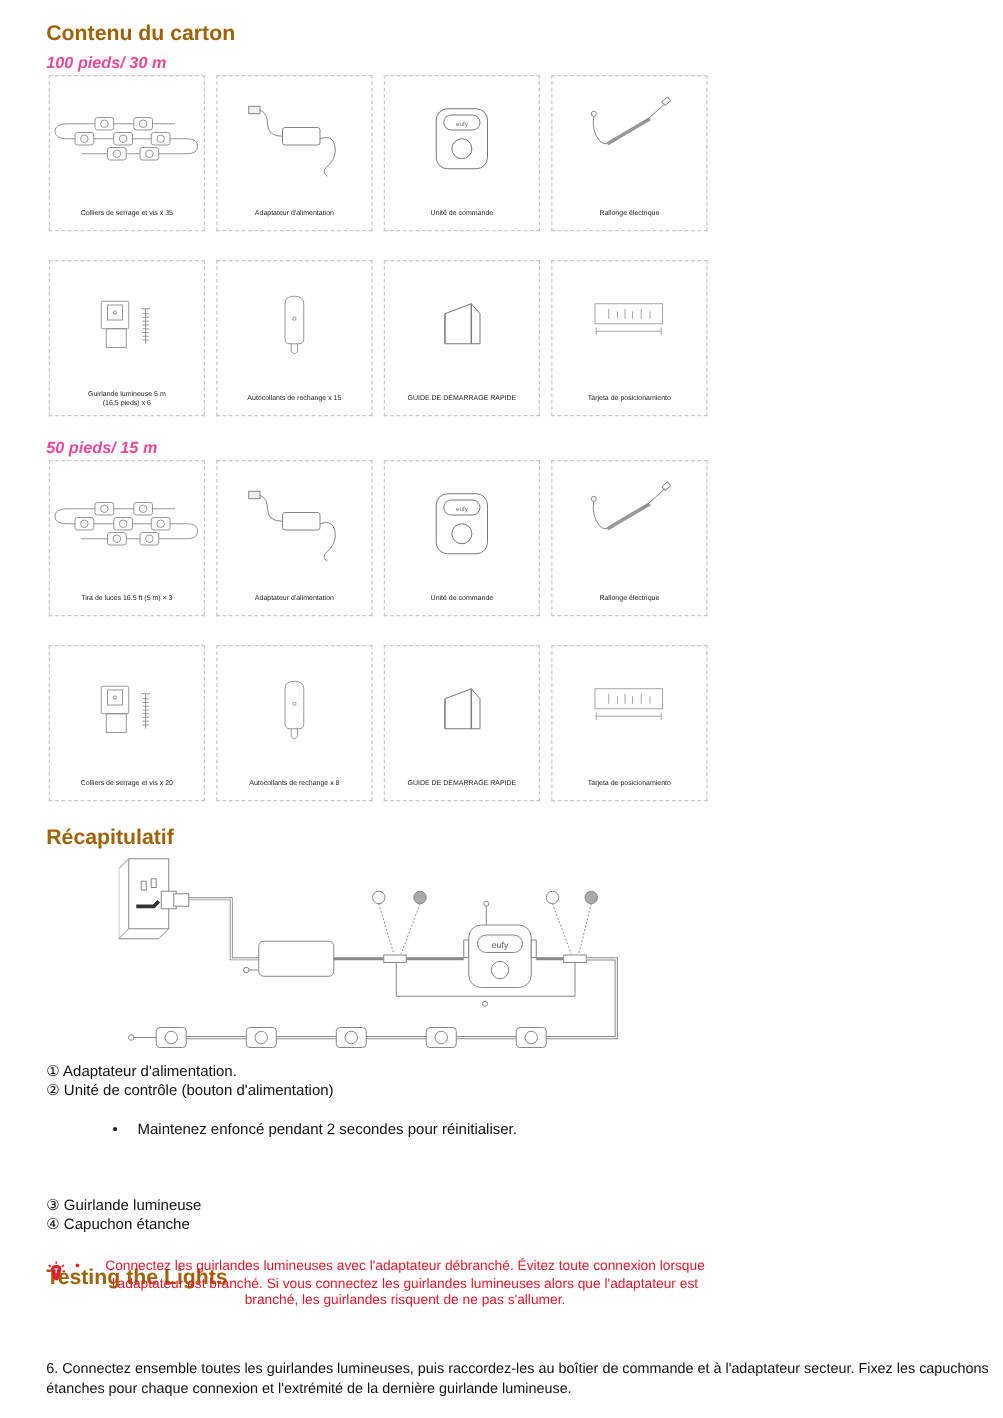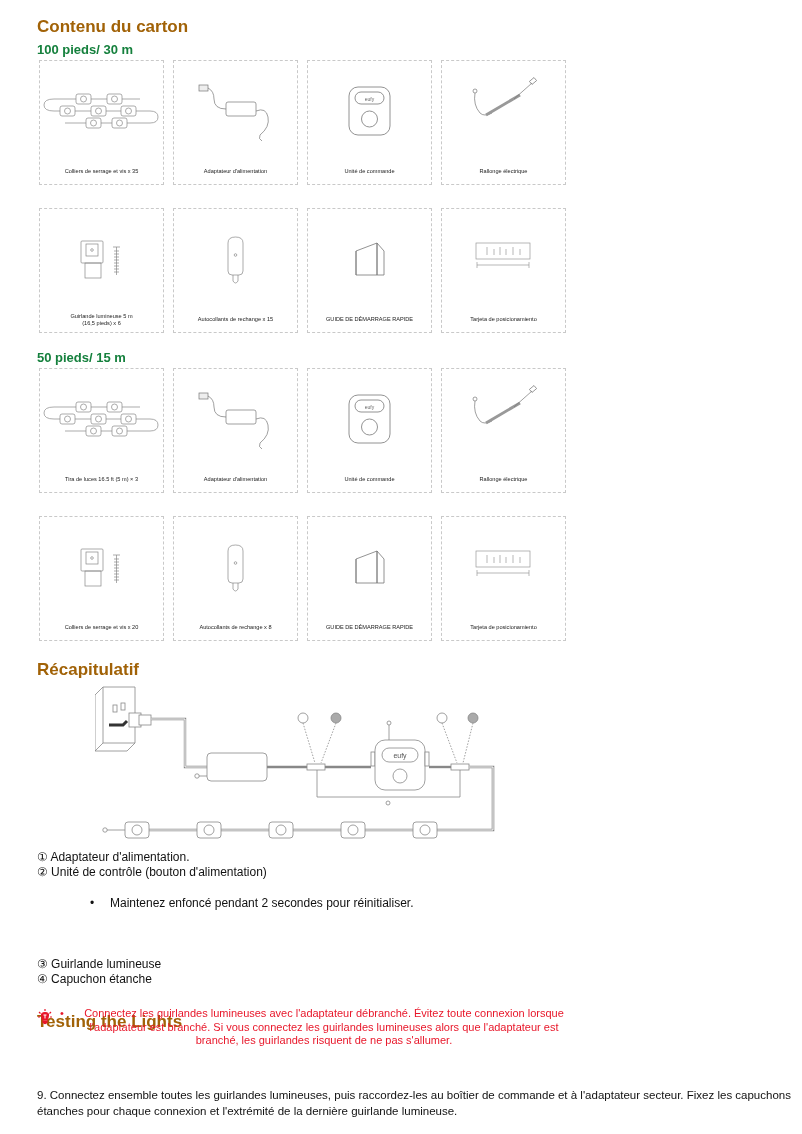--- a/index.html
+++ b/index.html
@@ -1,20 +1,20 @@
 <!DOCTYPE html>
 <html><head>
 <meta charset="utf-8">
 <style>
   * { box-sizing: border-box; margin: 0; padding: 0; }
   html, body { width: 802px; height: 1134px; background: #ffffff; overflow: hidden; }
   body { position: relative; font-family: "Liberation Sans", sans-serif; color: #111; }
 
   .h1 { position: absolute; left: 37px; font-size: 17px; font-weight: bold; color: #a16207; }
-  .h2 { position: absolute; left: 37px; font-size: 13px; font-weight: bold; color: #15803d; }
+  .h2 { position: absolute; left: 37px; font-size: 13px; font-weight: bold; color: #ec4899; font-style: italic; }
 
   .grid { position: absolute; left: 39px; width: 525px; display: grid;
           grid-template-columns: repeat(4, 125px); column-gap: 9px; }
   .cell { position: relative; width: 125px; height: 125px;
           border: 1px dashed #c9c9c9; }
   .cell svg { position: absolute; left: 0; top: 8px; width: 123px; height: 90px; }
   .cap { position: absolute; left: 2px; right: 2px; bottom: 9px; text-align: center;
          font-size: 5.6px; line-height: 7px; color: #222; }
 
   .diagram { position: absolute; left: 95px; top: 685px; width: 410px; height: 160px; }
@@ -309,13 +309,13 @@
     <path d="M3.5 6 Q3.5 3.5 7 3.5 Q10.5 3.5 10.5 6 L9.5 11 H4.5 Z"></path>
     <rect x="5" y="12" width="4" height="1.5"></rect>
     <path d="M5.5 14.5 H8.5"></path>
   </g>
   <path d="M5.5 6 H8.5 M7 6 V9.5" stroke="#fff" stroke-width="1"></path>
 </svg>
 <ul class="warn">
   <li>Connectez les guirlandes lumineuses avec l'adaptateur débranché.  Évitez toute connexion lorsque l'adaptateur est branché.  Si vous connectez les guirlandes lumineuses alors que l'adaptateur est branché, les guirlandes risquent de ne pas s'allumer.</li>
 </ul>
 
-<div class="step">9. Connectez ensemble toutes les guirlandes lumineuses, puis raccordez-les au boîtier de commande et à l'adaptateur secteur. Fixez les capuchons étanches pour chaque connexion et l'extrémité de la dernière guirlande lumineuse.</div>
+<div class="step">6. Connectez ensemble toutes les guirlandes lumineuses, puis raccordez-les au boîtier de commande et à l'adaptateur secteur. Fixez les capuchons étanches pour chaque connexion et l'extrémité de la dernière guirlande lumineuse.</div>
 
 </body></html>

